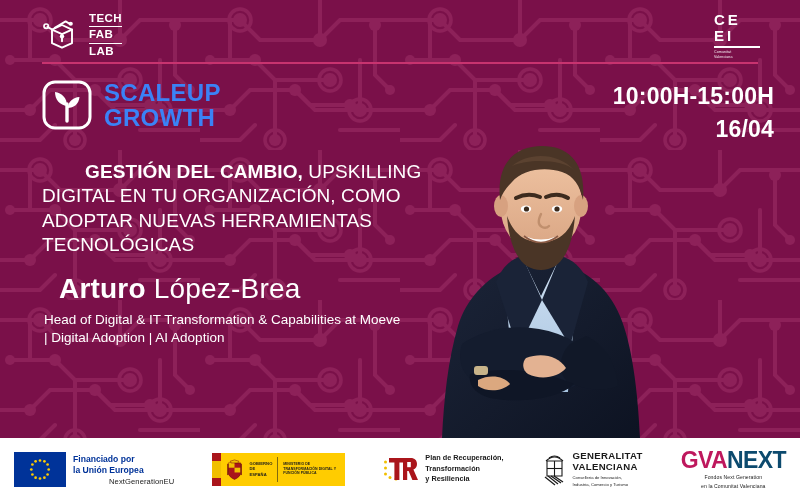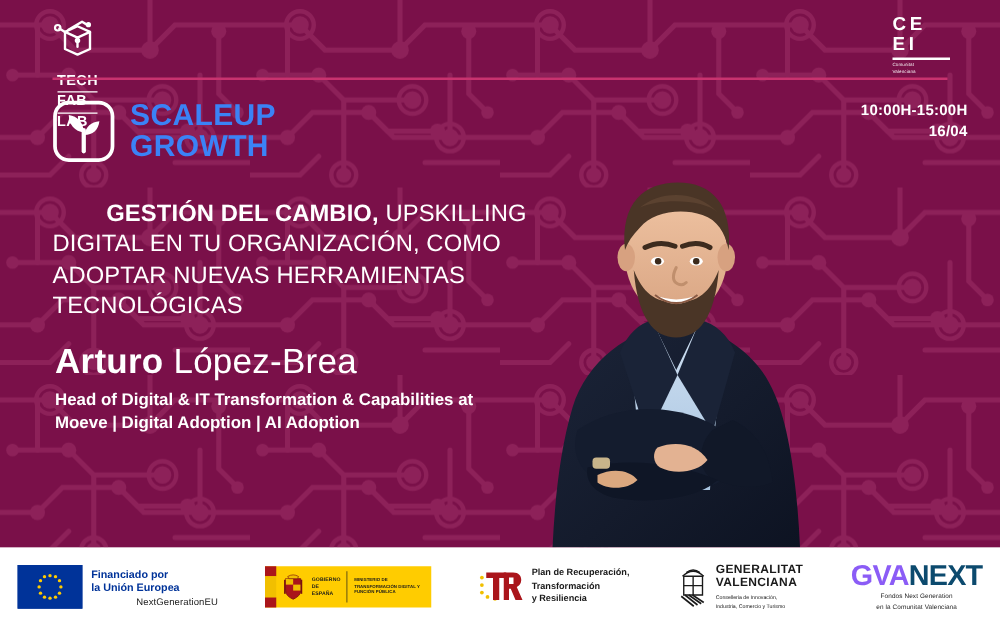--- a/index.html
+++ b/index.html
@@ -12,21 +12,21 @@
 
   
   .bg {
     position:absolute; left:0; top:0; width:800px; height:438px;
     background:#7a1049; overflow:hidden;
   }
   .circuit { position:absolute; left:0; top:0; width:800px; height:438px; opacity:1; }
 
   
   .topbar { position:absolute; left:0; top:0; width:800px; height:62px; z-index:4; }
-  .tfl-logo { position:absolute; left:42px; top:11px; display:flex; align-items:center; gap:7px;flex-direction:column; }
+  .tfl-logo { position:absolute; left:42px; top:11px; display:flex; align-items:center; gap:7px; }
   .tfl-mark { width:40px; height:40px; }
   .tfl-words { display:flex; flex-direction:column; color:#ffffff; font-weight:bold;
                font-size:11.5px; letter-spacing:.4px; line-height:1.12; }
   .tfl-words span { padding:1.2px 0; }
   .tfl-words span + span { border-top:1.3px solid #ffffff; }
 
   .ceei { position:absolute; right:22px; top:12px; width:64px; color:#fff; }
   .ceei-rows { display:flex; flex-direction:column; gap:1px; }
   .ceei-row { display:flex; gap:3px; }
   .ceei-row b { font-size:15px; font-weight:bold; line-height:1; letter-spacing:0px; }
@@ -39,35 +39,35 @@
   }
 
   
   .sg { position:absolute; left:42px; top:80px; display:flex; align-items:center; gap:12px; z-index:4; }
   .sg-mark { width:50px; height:50px; }
   .sg-words { color:#3b82f6; font-weight:bold; font-size:24px; line-height:1.06; letter-spacing:.3px; }
 
   
   .dateblock {
     position:absolute; right:26px; top:80px; z-index:4; text-align:right;
-    color:#fff; font-size:12px; font-weight:bold; line-height:1.45; letter-spacing:.2px;margin-left:20px;
+    color:#fff; font-size:23px; font-weight:bold; line-height:1.45; letter-spacing:.2px;margin-left:20px;
   }
 
   
   .title {
     position:absolute; left:42px; top:160px; width:390px; z-index:4;
     color:#fff; font-size:19px; line-height:1.28; letter-spacing:.1px; font-weight:400;
   }
   .title b { font-weight:bold;margin-left:43px; }
 
   
   .speaker { position:absolute; left:44px; top:272px; width:360px; z-index:4; color:#fff; }
-  .sp-name { font-size:28px; line-height:1.18; font-weight:400; letter-spacing:.2px; }
+  .sp-name { font-size:28px; line-height:1.18; font-weight:400; letter-spacing:.2px;margin-left:15px; }
   .sp-name b { font-weight:bold; }
-  .sp-role { margin-top:6px; font-size:13.5px; line-height:1.32; font-weight:700; }
+  .sp-role { margin-top:6px; font-size:13.5px; line-height:1.32; font-weight:400; }
 
   
   .person { position:absolute; left:418px; top:130px; width:300px; height:308px; z-index:3; }
 
   
   .footer {
     position:absolute; left:0; top:438px; width:800px; height:62px;
     background:#fff; display:flex; align-items:center; z-index:5;
   }
   .flogos { display:flex; align-items:center; width:100%; padding:0 14px;
@@ -94,21 +94,21 @@
   .prtr-txt { font-size:7.3px; font-weight:bold; color:#1a1a1a; line-height:1.42; }
 
   
   .gva { display:flex; align-items:center; gap:6px; }
   .gva-txt1 { font-size:9.6px; font-weight:bold; color:#1a1a1a; line-height:1.18; letter-spacing:.3px; }
   .gva-txt2 { font-size:4.2px; color:#1a1a1a; line-height:1.34; margin-top:2px; }
 
   
   .gvanext { text-align:center; }
   .gn-word { font-size:23px; font-weight:bold; letter-spacing:-.6px; line-height:1; }
-  .gn-word .k { color:#8b5cf6; }
+  .gn-word .k { color:#be185d; }
   .gn-word .r { color:#0c4a6e; }
   .gn-sub { font-size:5.1px; color:#1a1a1a; line-height:1.36; margin-top:2px; letter-spacing:.1px; }
 </style>
 </head>
 <body>
 
 <div class="poster">
 
   <div class="bg">
     <svg class="circuit" viewBox="0 0 800 438" preserveAspectRatio="xMidYMid slice">

